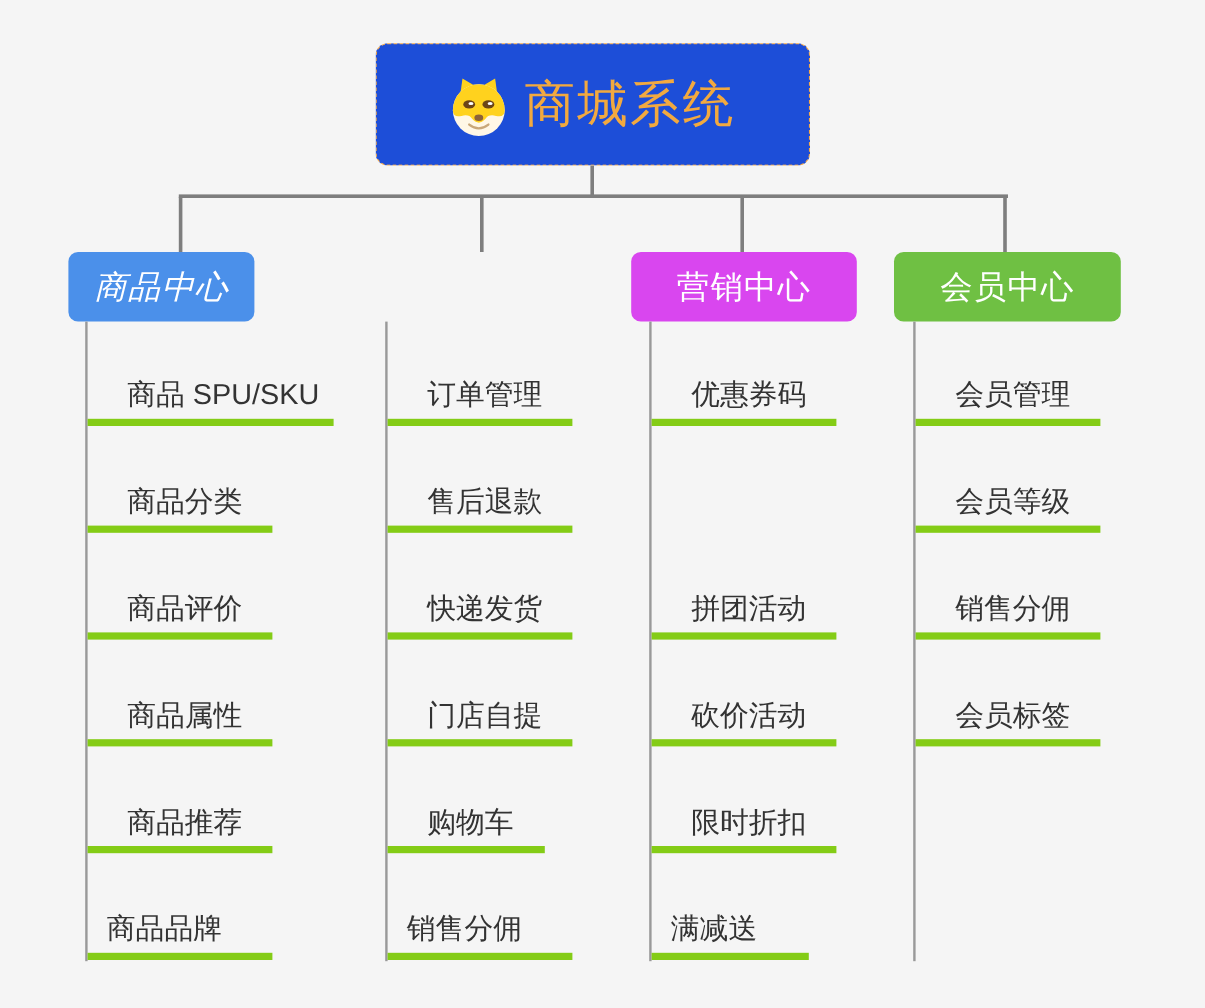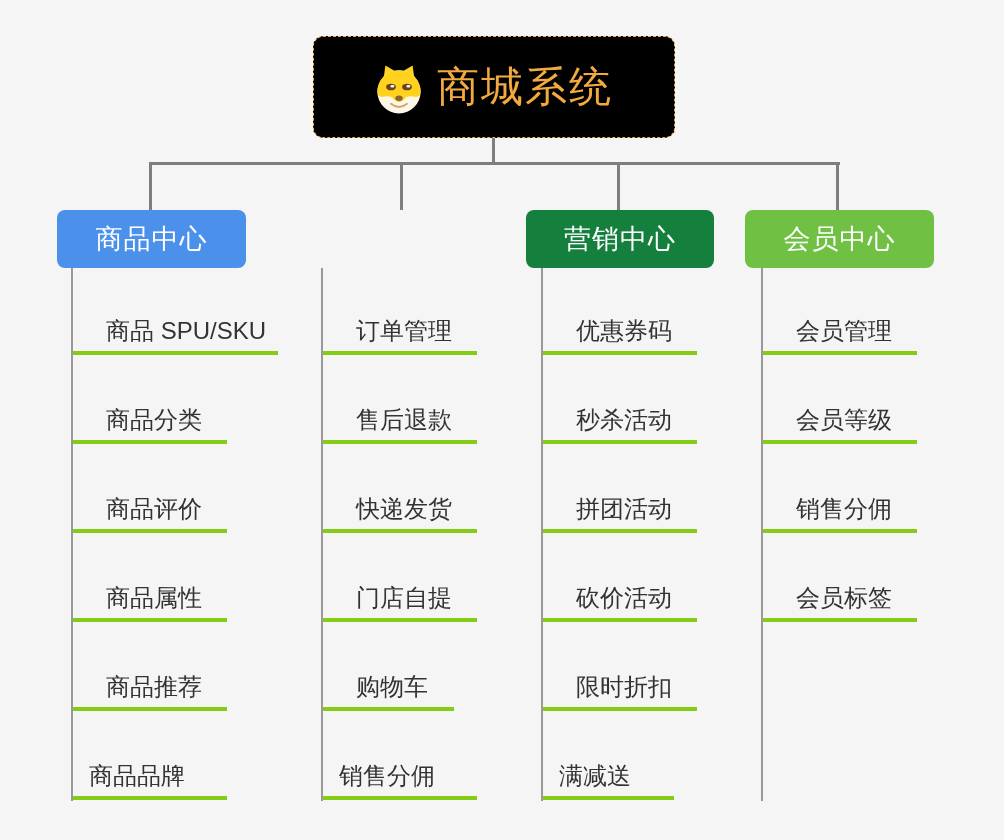--- a/index.html
+++ b/index.html
@@ -10,21 +10,21 @@
   .canvas{
     position:relative;
     width:1004px;height:840px;
     background:#f5f5f5;
     overflow:hidden;
   }
 
   
   .root-node{
     position:absolute;left:313px;top:36px;width:362px;height:102px;
-    background:#000000;
+    background:#1d4ed8;
     border:1px dashed #f3a94c;
     border-radius:10px;
     display:flex;align-items:center;justify-content:center;gap:14px;
     box-sizing:border-box;
   }
   .root-title{
     font-size:42px;
     letter-spacing:2px;
     color:#f2a93f;
     white-space:nowrap;
@@ -42,40 +42,40 @@
   .conn-drop.d4{left:836px;}
 
   
   .branch-header{
     position:absolute;top:210px;height:58px;
     border-radius:8px;
     display:flex;align-items:center;justify-content:center;
     color:#ffffff;font-size:27px;letter-spacing:1px;
     box-sizing:border-box;
   }
-  .bh1{left:57px;width:189px;}
+  .bh1{left:57px;width:155px;font-style:italic;}
   .bh2{left:307px;width:190px;}
   .bh3{left:526px;width:188px;}
   .bh4{left:745px;width:189px;}
 
   
   .items-col{
     position:absolute;top:268px;width:230px;height:533px;
     border-left:2px solid #999999;
     box-sizing:border-box;
   }
   .ic1{left:71px;}
   .ic2{left:321px;}
   .ic3{left:541px;}
   .ic4{left:761px;}
 
   .leaf-item{
     position:absolute;left:0;
     height:44px;width:154px;
-    border-bottom:4px solid #84cc16;
+    border-bottom:6px solid #84cc16;
     box-sizing:border-box;
     display:flex;align-items:flex-end;
     padding:0 0 4px 33px;
     font-size:24px;color:#333333;
     white-space:nowrap;
     cursor:default;
   }
   .leaf-item.wide{width:205px;}
   .leaf-item.short{width:131px;}
   .r1{top:43px;}
@@ -107,21 +107,21 @@
   </div>
 
   <div class="conn conn-root-stem"></div>
   <div class="conn conn-bus"></div>
   <div class="conn conn-drop d1"></div>
   <div class="conn conn-drop d2"></div>
   <div class="conn conn-drop d3"></div>
   <div class="conn conn-drop d4"></div>
 
   <div class="branch-header bh1" style="background: rgb(75, 144, 234);">商品中心</div>
-  <div class="branch-header bh3" style="background: #15803d;">营销中心</div>
+  <div class="branch-header bh3" style="background: #d946ef;">营销中心</div>
   <div class="branch-header bh4" style="background: rgb(111, 192, 67);">会员中心</div>
 
   <div class="items-col ic1">
     <div class="leaf-item wide r1">商品 SPU/SKU</div>
     <div class="leaf-item r2">商品分类</div>
     <div class="leaf-item r3">商品评价</div>
     <div class="leaf-item r4">商品属性</div>
     <div class="leaf-item r5">商品推荐</div>
     <div class="leaf-item r6">商品品牌</div>
   </div>
@@ -130,21 +130,20 @@
     <div class="leaf-item r1">订单管理</div>
     <div class="leaf-item r2">售后退款</div>
     <div class="leaf-item r3">快递发货</div>
     <div class="leaf-item r4">门店自提</div>
     <div class="leaf-item short r5">购物车</div>
     <div class="leaf-item r6">销售分佣</div>
   </div>
 
   <div class="items-col ic3">
     <div class="leaf-item r1">优惠券码</div>
-    <div class="leaf-item r2">秒杀活动</div>
     <div class="leaf-item r3">拼团活动</div>
     <div class="leaf-item r4">砍价活动</div>
     <div class="leaf-item r5">限时折扣</div>
     <div class="leaf-item short r6">满减送</div>
   </div>
 
   <div class="items-col ic4">
     <div class="leaf-item r1">会员管理</div>
     <div class="leaf-item r2">会员等级</div>
     <div class="leaf-item r3">销售分佣</div>

